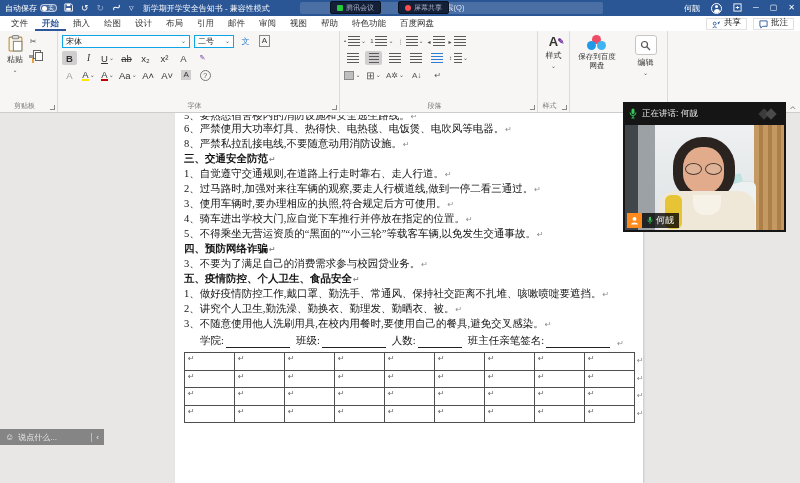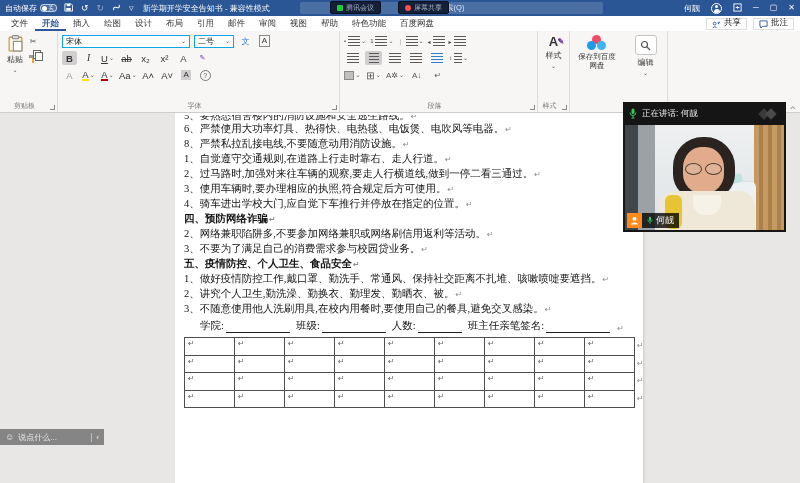--- a/index.html
+++ b/index.html
@@ -429,26 +429,27 @@
   </div>
 
   <div class="docarea">
     <div class="page">
       <div id="doc-lines">
           <div class="dline clipped">
             <span class="inner">5、要熟悉宿舍楼内的消防设施和安全逃生路线。<span class="pilc">↵</span></span>
           </div>
           <div class="dline"><span>6、严禁使用大功率灯具、热得快、电热毯、电饭煲、电吹风等电器。<span class="pilc">↵</span></span></div>
           <div class="dline"><span>8、严禁私拉乱接电线,不要随意动用消防设施。<span class="pilc">↵</span></span></div>
+          <div class="dline bold"><span>三、交通安全防范<span class="pilc">↵</span></span></div>
           <div class="dline"><span>1、自觉遵守交通规则,在道路上行走时靠右、走人行道。<span class="pilc">↵</span></span></div>
           <div class="dline"><span>2、过马路时,加强对来往车辆的观察,要走人行横道线,做到一停二看三通过。<span class="pilc">↵</span></span></div>
           <div class="dline"><span>3、使用车辆时,要办理相应的执照,符合规定后方可使用。<span class="pilc">↵</span></span></div>
           <div class="dline"><span>4、骑车进出学校大门,应自觉下车推行并停放在指定的位置。<span class="pilc">↵</span></span></div>
+          <div class="dline"><span>5、不得乘坐无营运资质的“黑面的”“小三轮”等载客车辆,以免发生交通事故。<span class="pilc">↵</span></span></div>
           <div class="dline bold"><span>四、预防网络诈骗<span class="pilc">↵</span></span></div>
-          <div class="dline"><span>2、网络兼职陷阱多,不要参加网络兼职或网络刷信用返利等活动。<span class="pilc">↵</span></span></div>
           <div class="dline"><span>3、不要为了满足自己的消费需求参与校园贷业务。<span class="pilc">↵</span></span></div>
           <div class="dline bold"><span>五、疫情防控、个人卫生、食品安全<span class="pilc">↵</span></span></div>
           <div class="dline"><span>1、做好疫情防控工作,戴口罩、勤洗手、常通风、保持社交距离不扎堆、咳嗽喷嚏要遮挡。<span class="pilc">↵</span></span></div>
           <div class="dline"><span>2、讲究个人卫生,勤洗澡、勤换衣、勤理发、勤晒衣、被。<span class="pilc">↵</span></span></div>
           <div class="dline"><span>3、不随意使用他人洗刷用具,在校内用餐时,要使用自己的餐具,避免交叉感染。<span class="pilc">↵</span></span></div>
         </div>
       <div id="sigrow" class="sigrow">
           <span>学院:</span>
           <span class="sig-ul" style="width: 64px;"></span>
           <span>班级:</span>

